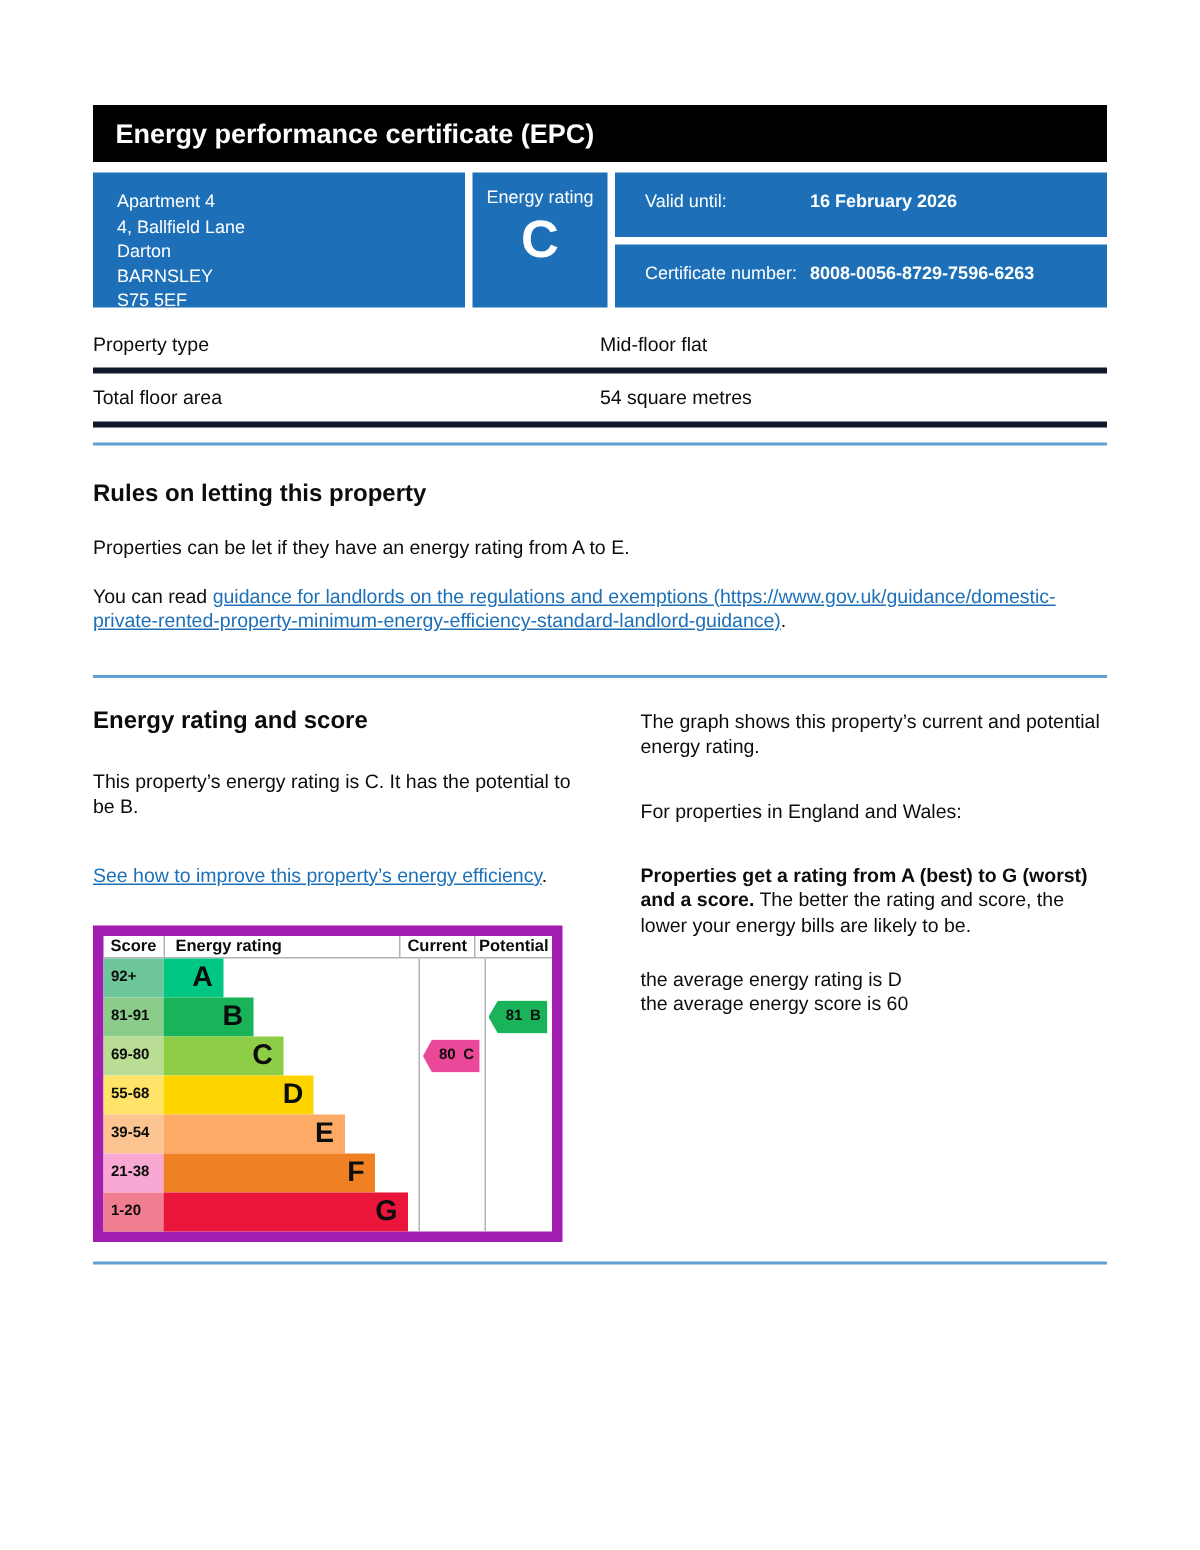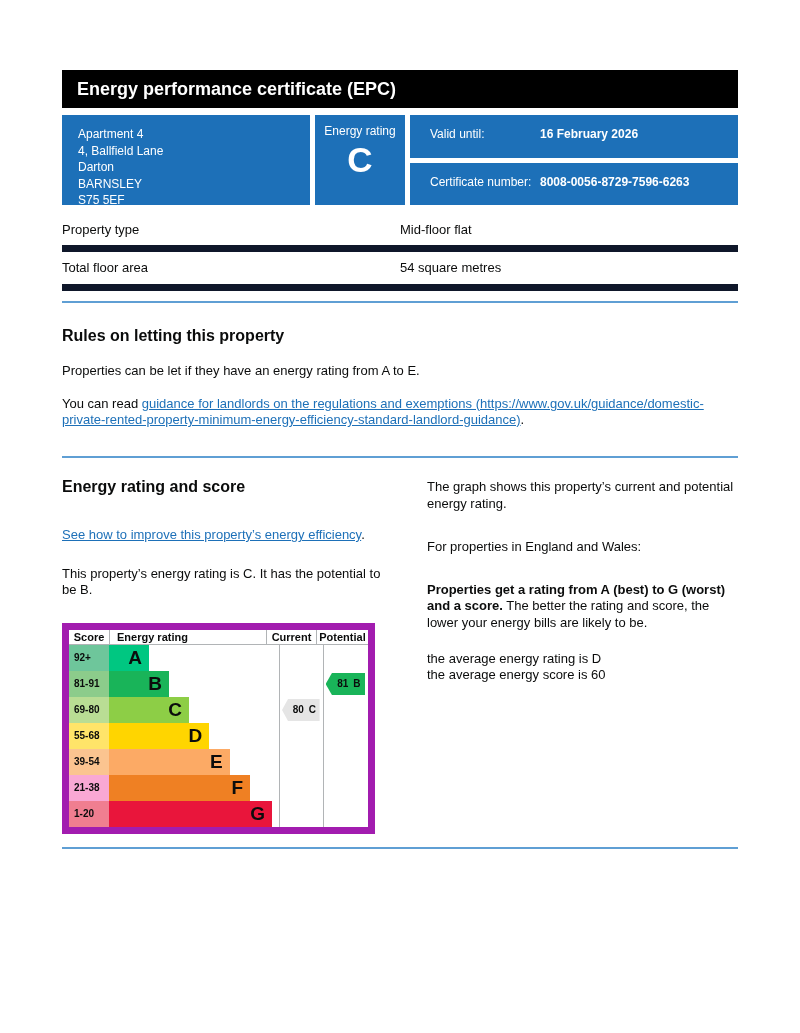--- a/index.html
+++ b/index.html
@@ -25,21 +25,21 @@
   .rating-box { width:90px; text-align:center; padding-top:9px; }
   .rating-box .rating-label { font-size:12px; }
   .rating-box .rating-value { font-size:35px; font-weight:bold; line-height:1.1; margin-top:2px; }
   .validity-col { flex:1; display:flex; flex-direction:column; gap:5px; }
   .validity-row { flex:1; display:flex; padding:12px 20px; font-size:12px; }
   .validity-row .v-label { width:110px; }
   .validity-row .v-value { font-weight:bold; }
 
   
   .facts { margin-top:9px; }
-  .fact-row { display:flex; padding:8px 0 7px; border-bottom:7px solid #0f172a; font-size:13px; }
+  .fact-row { display:flex; padding:8px 0 7px; border-bottom:4px solid #0f172a; font-size:13px; }
   .fact-row .f-label { width:338px; }
 
   .blue-divider { border:none; border-top:2px solid #5f9fd4; margin-top:10px; }
   .blue-divider.mt-lg { margin-top:28px; }
   .blue-divider.mt-md { margin-top:13px; }
 
   h2.section-heading { font-size:16px; font-weight:bold; margin-top:23px; }
   p.body-text { margin-top:17px; }
   a.gov-link { color:#1d70b8; text-decoration:underline; }
 
@@ -123,22 +123,22 @@
 
   <h2 class="section-heading">Rules on letting this property</h2>
   <p class="body-text">Properties can be let if they have an energy rating from A to E.</p>
   <p class="body-text"><span>You can read </span><a href="#" class="gov-link">guidance for landlords on the regulations and exemptions (https://www.gov.uk/guidance/domestic-private-rented-property-minimum-energy-efficiency-standard-landlord-guidance)</a><span>.</span></p>
 
   <hr class="blue-divider mt-lg">
 
   <div class="columns">
     <div class="col-left">
       <h2 class="section-heading">Energy rating and score</h2>
+      <p class="body-text" style="margin-top:22px;">This property’s energy rating is C. It has the potential to be B.</p>
       <p class="body-text" style="margin-top:30px;"><a href="#" class="gov-link">See how to improve this property’s energy efficiency</a><span>.</span></p>
-      <p class="body-text" style="margin-top:22px;">This property’s energy rating is C. It has the potential to be B.</p>
 
       <div class="epc-chart">
         <div class="epc-head">
           <div class="h-score">Score</div>
           <div class="h-rating">Energy rating</div>
           <div class="h-current">Current</div>
           <div class="h-potential">Potential</div>
         </div>
         <div class="epc-body">
           <div class="epc-bands" id="epc-rows">
@@ -179,21 +179,21 @@
                 </div>
               </div>
               <div class="epc-row">
                 <div class="epc-score" style="background: rgb(240, 126, 144);">1-20</div>
                 <div class="epc-bar-area">
                   <div class="epc-bar" style="background: rgb(233, 21, 59); width: 95.9%;">G</div>
                 </div>
               </div>
             </div>
           <div class="arrow-col current" id="col-current">
-              <div class="epc-arrow" style="background: #e5e5e5; top: 54px;">
+              <div class="epc-arrow" style="background: #ec4899; top: 54px;">
                 <span>80</span>
                 <span>C</span>
               </div>
             </div>
           <div class="arrow-col potential" id="col-potential">
               <div class="epc-arrow" style="background: rgb(25, 180, 89); top: 28px;">
                 <span>81</span>
                 <span>B</span>
               </div>
             </div>

